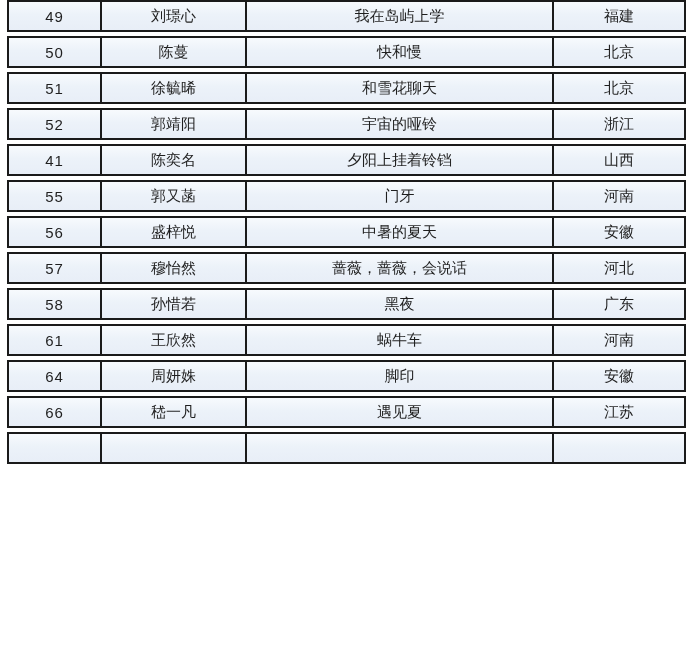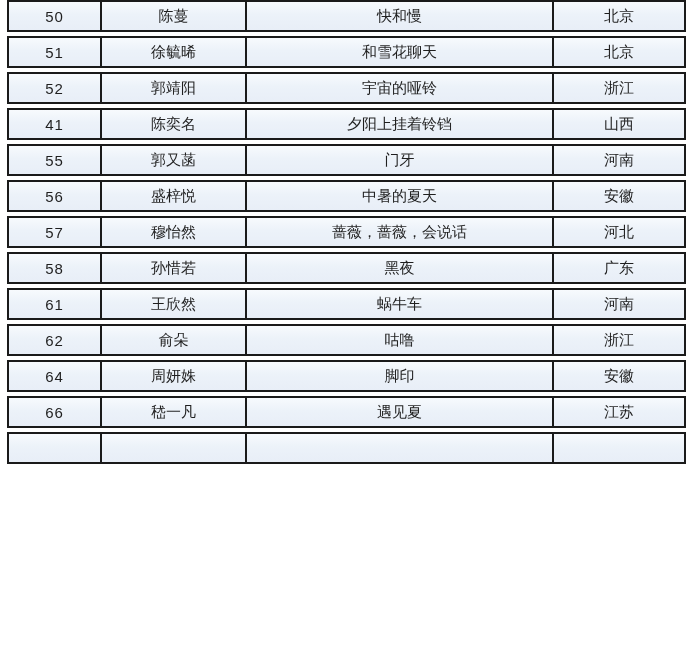--- a/index.html
+++ b/index.html
@@ -44,20 +44,26 @@
   table.roster td.col-name     { width: 145px; }
   table.roster td.col-title    { width: 307px; }
   table.roster td.col-province { width: 132px; }
 </style>
 </head>
 <body>
 
 <div class="page">
   <table class="roster">
     <tbody>
+        <tr>
+    <td class="col-number">49</td>
+    <td class="col-name">刘璟心</td>
+    <td class="col-title">我在岛屿上学</td>
+    <td class="col-province">福建</td>
+  </tr>
         <tr>
     <td class="col-number">50</td>
     <td class="col-name">陈蔓</td>
     <td class="col-title">快和慢</td>
     <td class="col-province">北京</td>
   </tr>
         <tr>
     <td class="col-number">51</td>
     <td class="col-name">徐毓晞</td>
     <td class="col-title">和雪花聊天</td>
@@ -99,26 +105,20 @@
     <td class="col-title">黑夜</td>
     <td class="col-province">广东</td>
   </tr>
         <tr>
     <td class="col-number">61</td>
     <td class="col-name">王欣然</td>
     <td class="col-title">蜗牛车</td>
     <td class="col-province">河南</td>
   </tr>
         <tr>
-    <td class="col-number">62</td>
-    <td class="col-name">俞朵</td>
-    <td class="col-title">咕噜</td>
-    <td class="col-province">浙江</td>
-  </tr>
-        <tr>
     <td class="col-number">64</td>
     <td class="col-name">周妍姝</td>
     <td class="col-title">脚印</td>
     <td class="col-province">安徽</td>
   </tr>
         <tr>
     <td class="col-number">66</td>
     <td class="col-name">嵇一凡</td>
     <td class="col-title">遇见夏</td>
     <td class="col-province">江苏</td>

